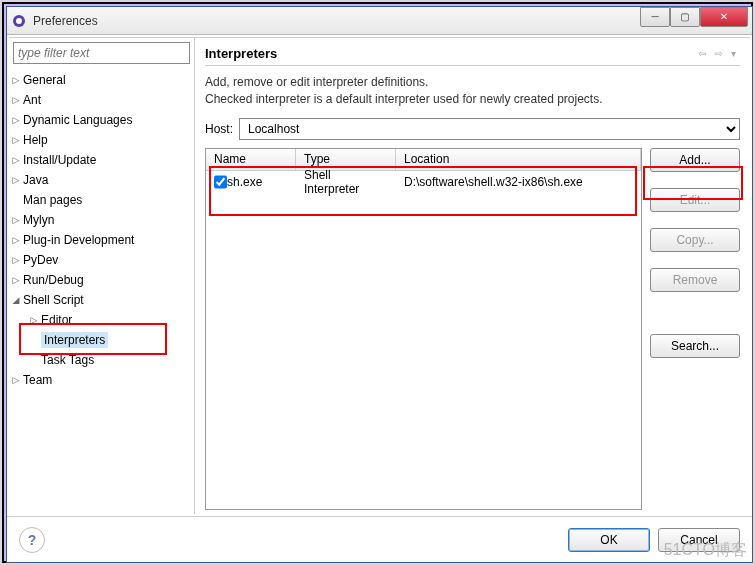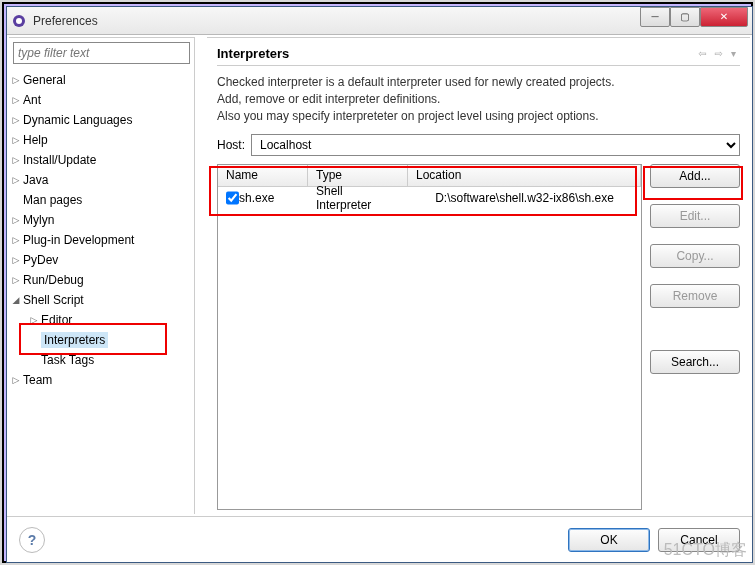--- a/index.html
+++ b/index.html
@@ -6,21 +6,21 @@
 body { margin: 0; background: #d8d8d8; width: 755px; height: 565px; position: relative; }
 .outer-border { border: 2px solid #000; width: 751px; height: 561px; position: absolute; top: 2px; left: 2px; background: #c4b5fd; }
 .window { position: absolute; top: 2px; left: 2px; width: 747px; height: 557px; background: #fff; border: 1px solid #3b5a82; }
 .titlebar { height: 28px; background: linear-gradient(#f7f7f7, #e8e8e8); border-bottom: 1px solid #b8b8b8; display: flex; align-items: center; padding: 0 4px; }
 .titlebar-icon { width: 16px; height: 16px; margin-right: 6px; display: inline-flex; align-items: center; justify-content: center; }
 .titlebar-title { flex: 1; color: #333; }
 .winbtns { display: flex; gap: 0; margin-top: -8px; }
 .winbtn { width: 30px; height: 20px; border: 1px solid #888; background: linear-gradient(#f5f5f5, #ddd); display: flex; align-items: center; justify-content: center; font-size: 10px; color: #333; border-radius: 0 0 2px 2px; }
 .winbtn.close { background: linear-gradient(#e67, #c23); color: #fff; width: 48px; }
 .body { display: flex; height: calc(100% - 28px - 46px); }
-.sidebar { width: 186px; border-right: 1px solid #ccc; display: flex; flex-direction: column; border-top: 1px solid #ccc; margin: 2px 12px 2px 2px; }
+.sidebar { width: 186px; border-right: 1px solid #ccc; display: flex; flex-direction: column; border-top: 1px solid #ccc; margin: 2px 0 2px 2px; }
 .filter { margin: 4px; }
 .filter input { width: 100%; padding: 3px 4px; border: 1px solid #888; color: #888; font-style: italic; }
 .tree { flex: 1; overflow: auto; padding: 2px 0; }
 .tree-item { display: flex; align-items: center; height: 20px; cursor: pointer; }
 .tree-item .twisty { width: 14px; text-align: center; color: #666; font-size: 9px; }
 .tree-item .label { color: #000; }
 .tree-item.child { padding-left: 18px; }
 .tree-item.selected .label { background: #cde6f7; padding: 1px 3px; }
 .highlight-red { border: 2px solid #e00; position: absolute; pointer-events: none; }
 .content { flex: 1; padding: 8px 10px 4px 10px; display: flex; flex-direction: column; border-top: 1px solid #ccc; margin: 2px 2px 2px 0; }
@@ -32,21 +32,21 @@
 .host-row label { margin-right: 6px; }
 .host-row select { flex: 1; border: 1px solid #888; padding: 2px 4px; background: #fff; }
 .main-area { display: flex; flex: 1; gap: 8px; }
 .table-wrap { flex: 1; border: 1px solid #999; position: relative; }
 .table-head { display: flex; background: linear-gradient(#fdfdfd, #ececec); border-bottom: 1px solid #ccc; height: 22px; justify-content: flex-end; }
 .th { padding: 3px 8px; border-right: 1px solid #ccc; }
 .th.name { width: 90px; } .th.type { width: 100px; } .th.loc { flex: 1; }
 .table-row { display: flex; align-items: center; height: 22px; padding: 2px 0; }
 .td { padding: 2px 8px; }
 .td.name { width: 90px; display: flex; gap: 0; }
-.td.type { width: 100px; } .td.loc { flex: 1; text-align: center; }
+.td.type { width: 100px; } .td.loc { flex: 1; }
 .td.name input[type=checkbox] { margin: 0; }
 .btn-col { display: flex; flex-direction: column; gap: 16px; width: 90px; }
 .btn-col button { height: 24px; border: 1px solid #888; background: linear-gradient(#fdfdfd, #e6e6e6); border-radius: 3px; cursor: pointer; }
 .btn-col button:disabled { color: #999; }
 .btn-col .spacer { height: 10px; }
 .footer { height: 46px; border-top: 1px solid #ccc; display: flex; align-items: center; padding: 0 12px; background: #fff; }
 .help-icon { width: 26px; height: 26px; border: 1px solid #bbb; border-radius: 13px; display: flex; align-items: center; justify-content: center; color: #5a7aa8; font-weight: bold; font-size: 14px; cursor: pointer; }
 .footer-btns { margin-left: auto; display: flex; gap: 8px; }
 .footer-btns button { width: 82px; height: 24px; border: 1px solid #888; background: linear-gradient(#fdfdfd, #e6e6e6); border-radius: 3px; cursor: pointer; }
 .footer-btns button.primary { border: 1px solid #2f74c0; box-shadow: 0 0 0 1px #8bb8e8 inset; margin-left: 9px; }
@@ -146,23 +146,22 @@
     </div>
 
     <div class="content">
       <div class="content-header">
         <h1>Interpreters</h1>
         <span class="toolbar-arrow">⇦</span>
         <span class="toolbar-arrow">⇨</span>
         <span class="toolbar-arrow">▾</span>
       </div>
       <div class="desc">
+        <div>Add, remove or edit interpreter definitions.</div>
         <div>Checked interpreter is a default interpreter used for newly created projects.</div>
-        <div>Add, remove or edit interpreter definitions.</div>
-        <div>Also you may specify interpreteter on project level using project options.</div>
       </div>
       <div class="host-row">
         <label>Host:</label>
         <select>
           <option>Localhost</option>
         </select>
       </div>
       <div class="main-area">
         <div class="table-wrap">
           <div class="table-head">

